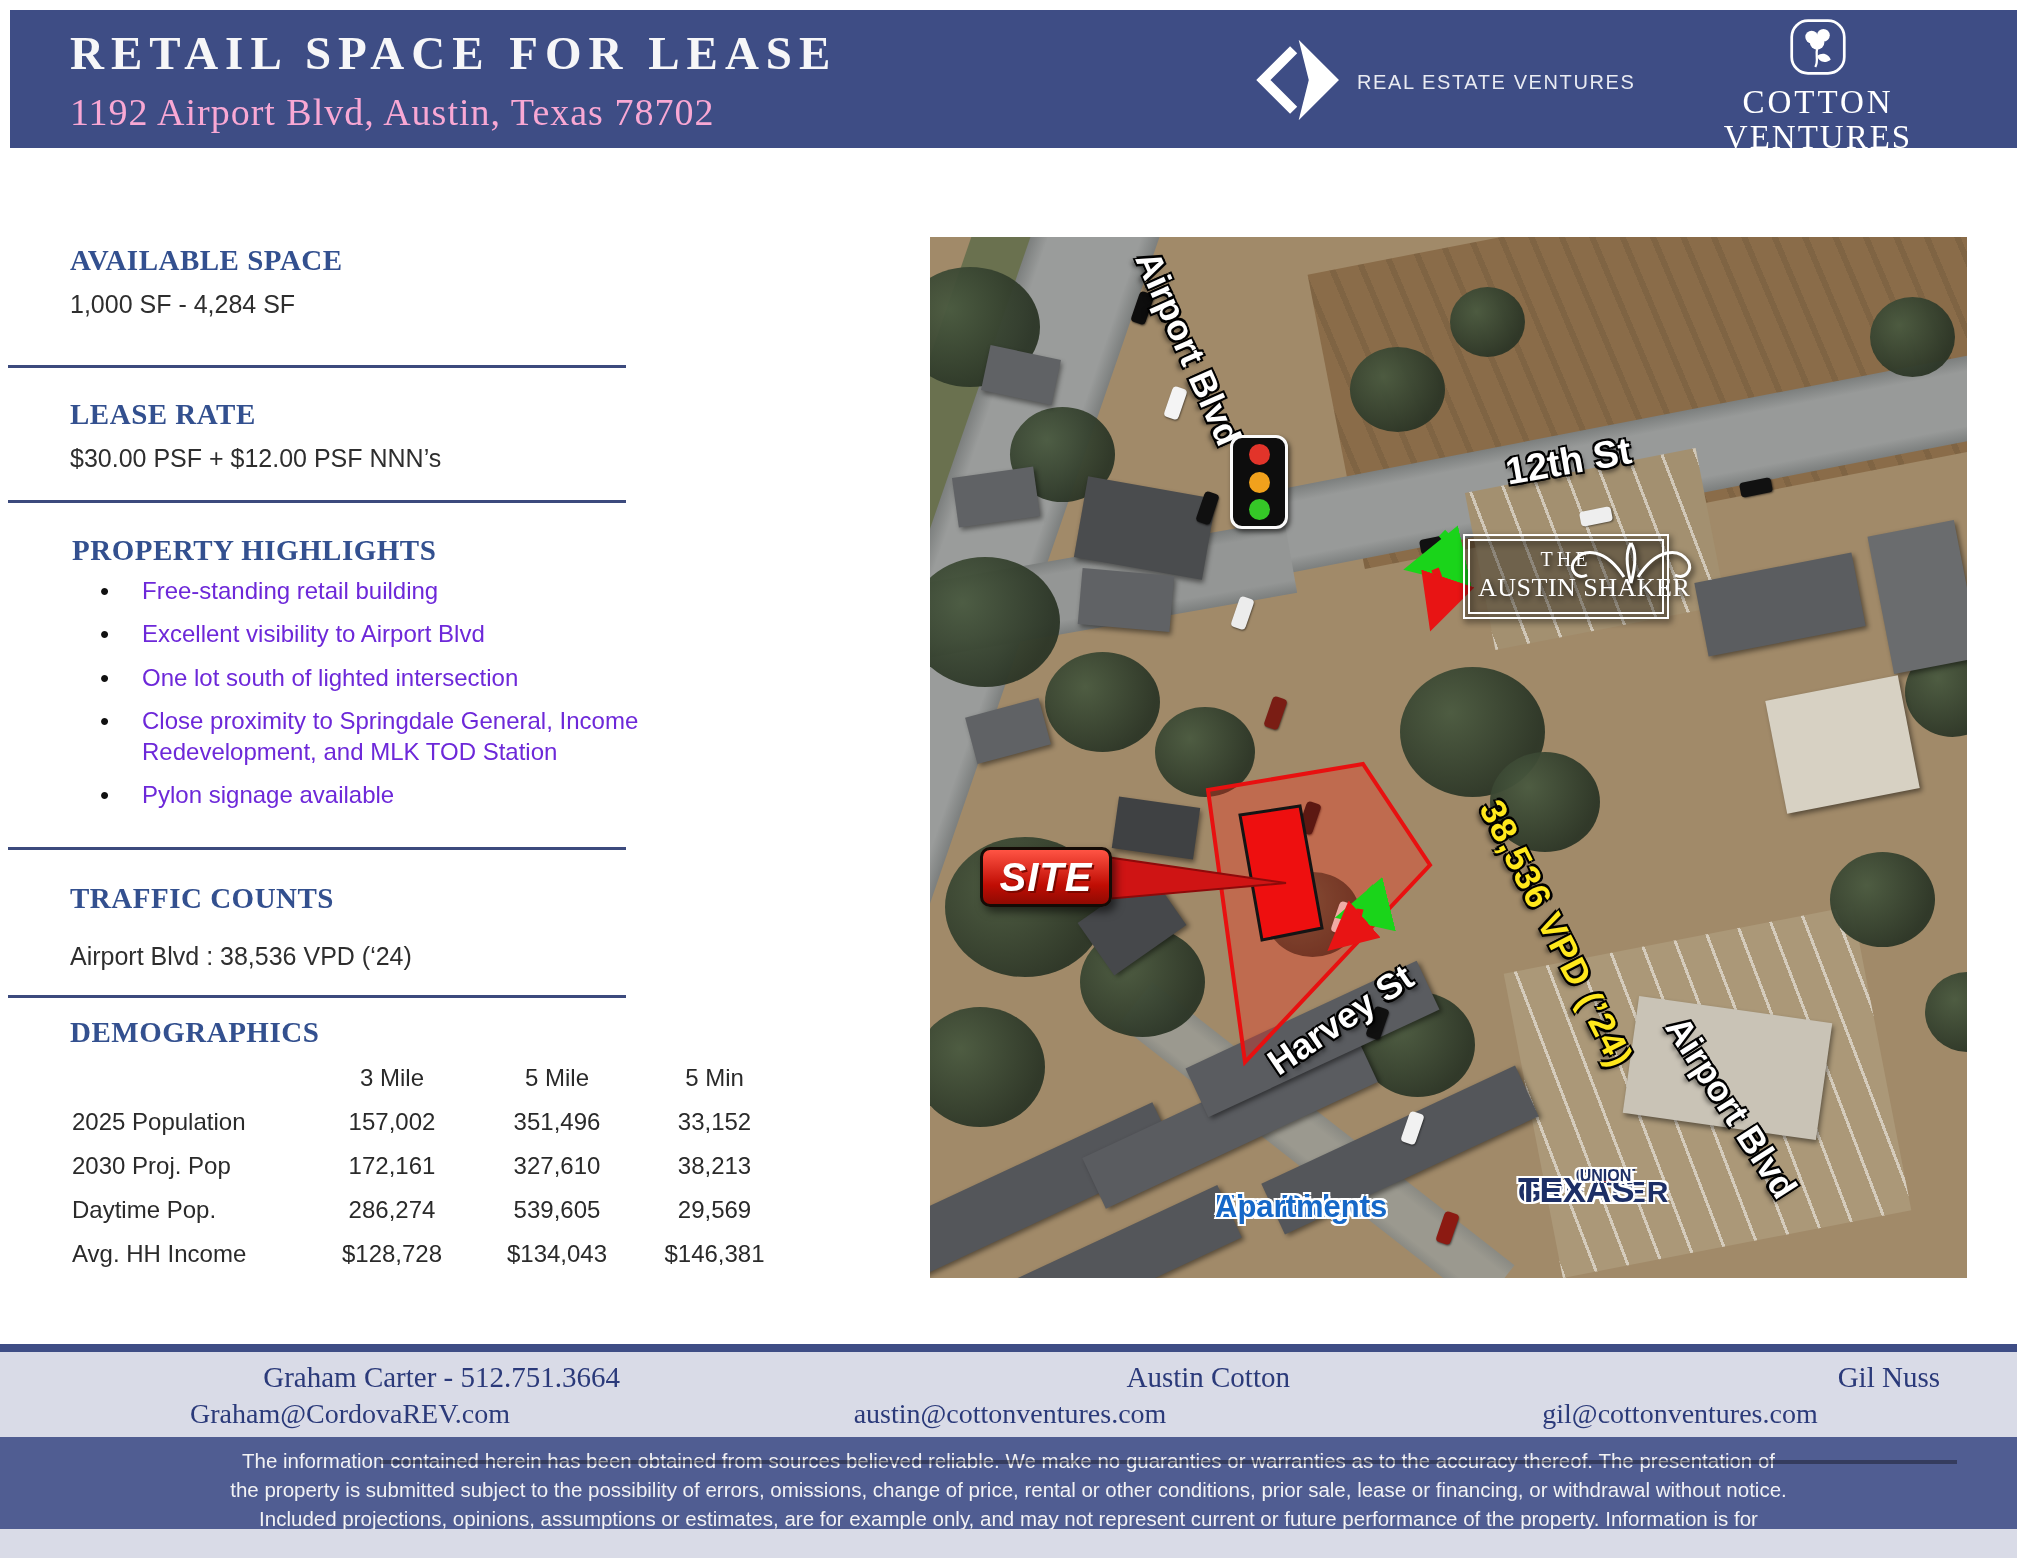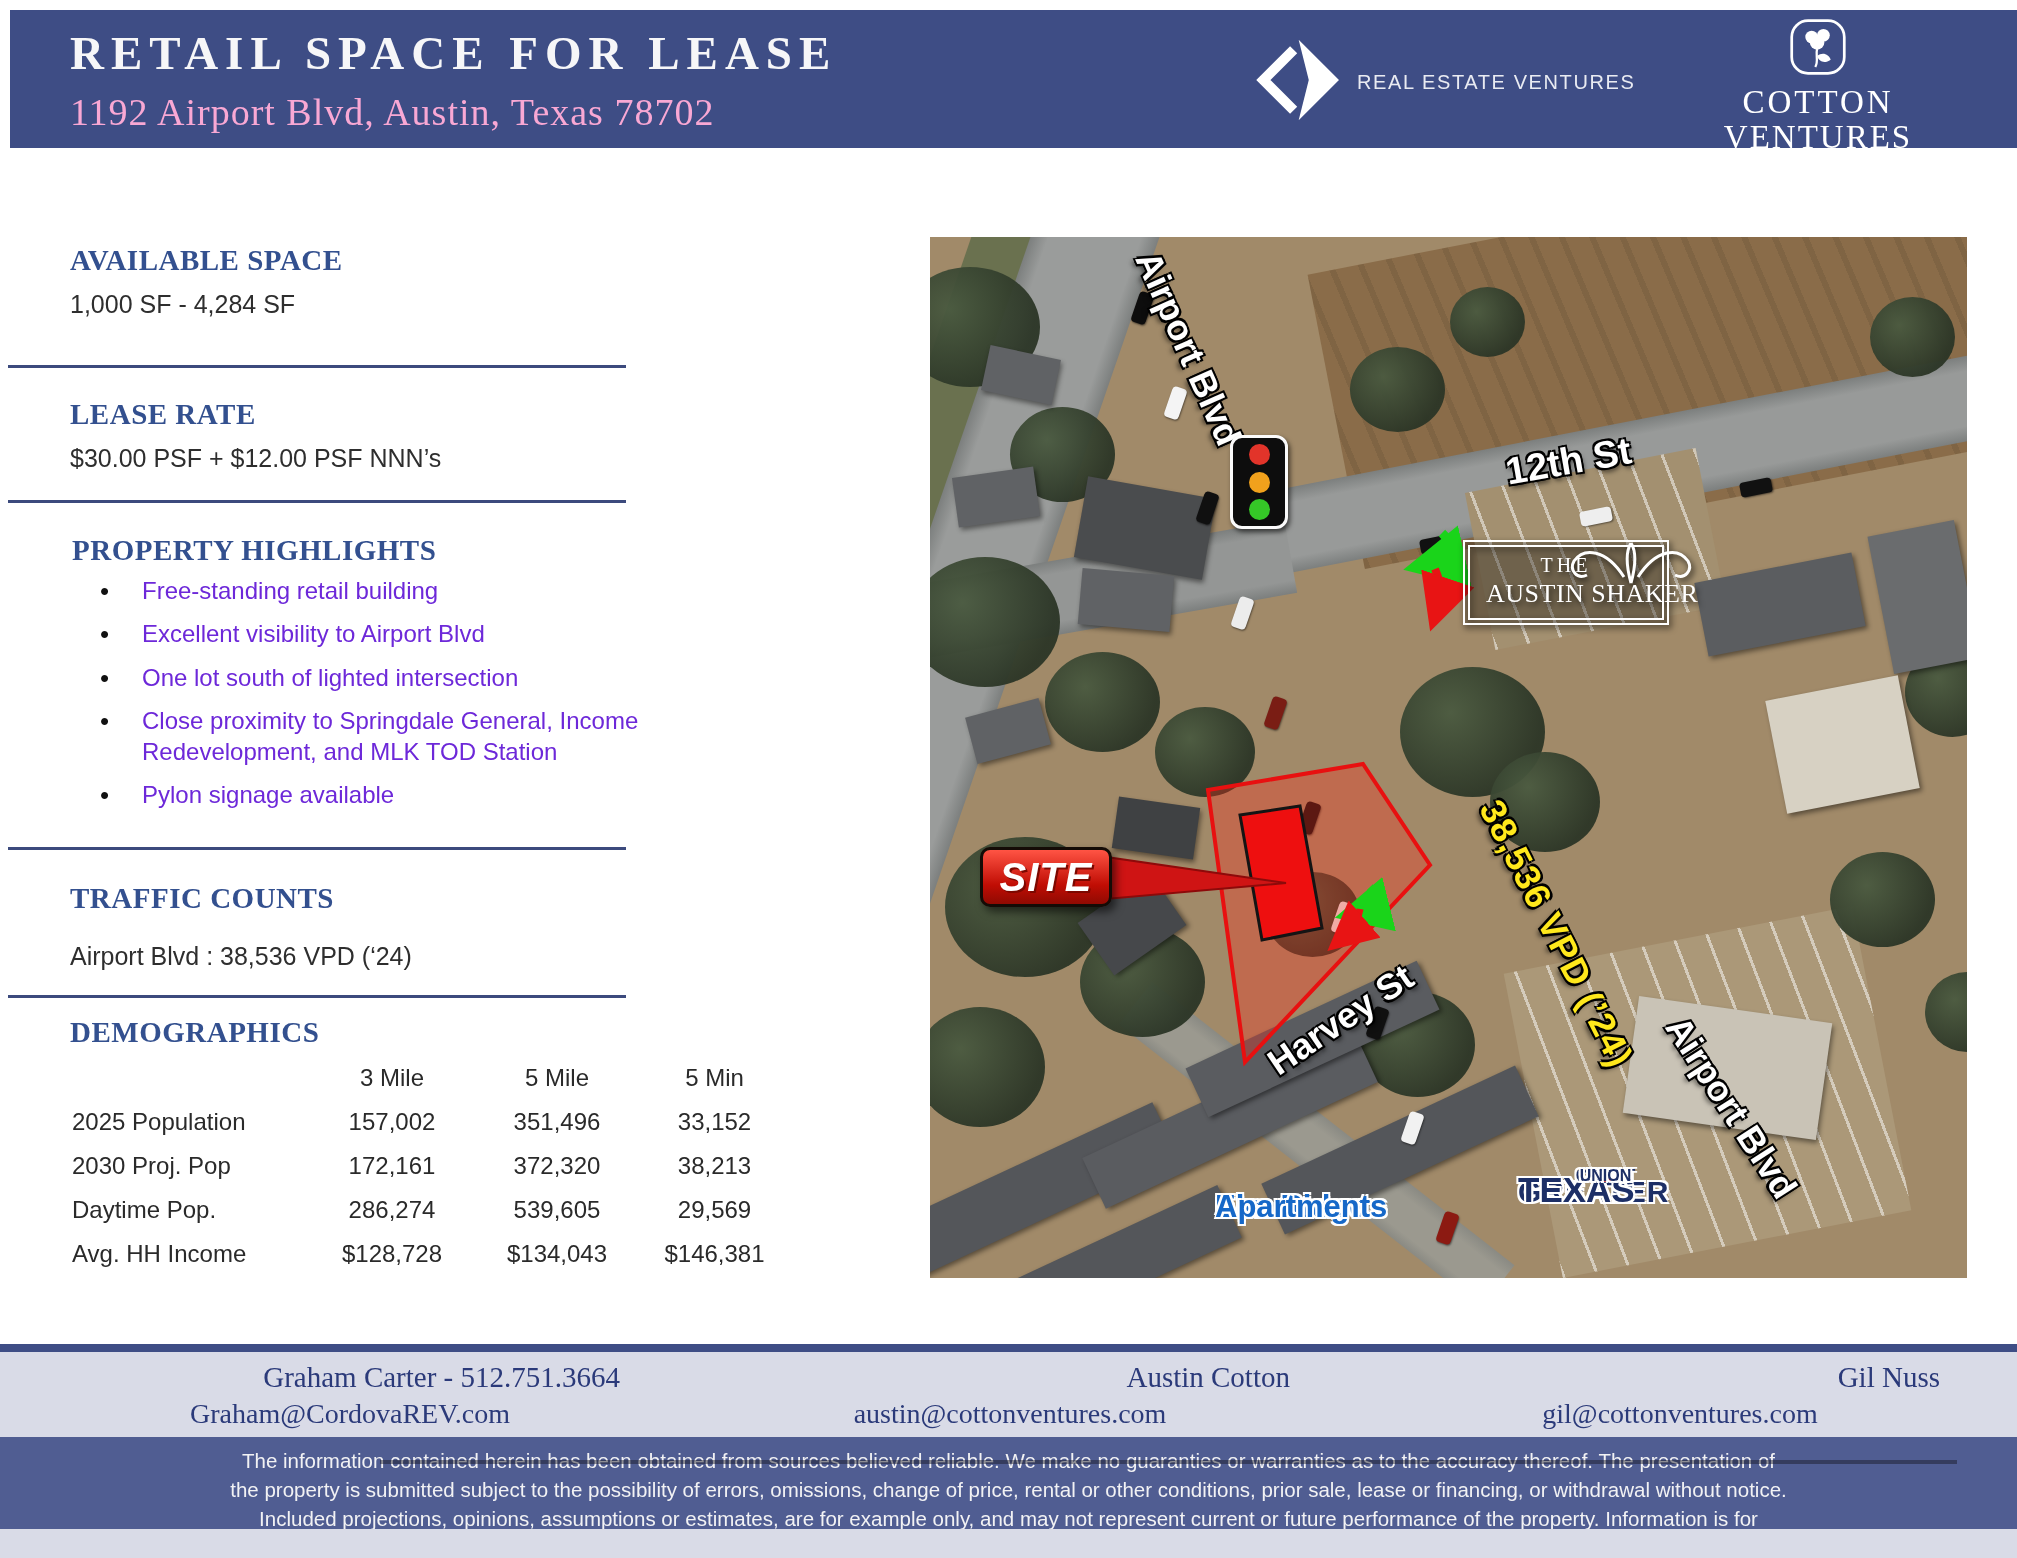--- a/index.html
+++ b/index.html
@@ -87,21 +87,21 @@
           background:linear-gradient(180deg,#ff5444,#c00d04 65%,#8f0a02); border:3px solid #140b06; border-radius:10px;
           box-shadow:4px 5px 8px rgba(0,0,0,.55); z-index:9; color:#fff; font-weight:bold; font-style:italic;
           font-size:40px; letter-spacing:1px; text-shadow:2px 2px 0 #7c0800; }
   .tlight { left:300px; top:198px; width:58px; height:94px; background:#0d0d0d; border:3px solid #fbfbfb;
             border-radius:12px; z-index:8; display:flex; flex-direction:column; align-items:center;
             justify-content:space-evenly; box-shadow:2px 3px 5px rgba(0,0,0,.6); }
   .tlight i { position:static; width:21px; height:21px; border-radius:50%; display:block; }
   .shaker { left:538px; top:302px; width:196px; text-align:center; z-index:8; color:#fff;
             filter:drop-shadow(2px 3px 3px rgba(0,0,0,.85)); }
   .shaker-box { position:static; border:2px solid #fff; outline:2px solid #fff; outline-offset:3px;
-                padding:7px 16px 9px; background:rgba(35,30,25,.22); margin-top:6px; }
+                padding:7px 8px 9px; background:rgba(35,30,25,.22); }
   .shaker-the { position:static; font-family:"Liberation Serif",serif; font-size:20px; letter-spacing:4px; }
   .shaker-name { position:static; font-family:"Liberation Serif",serif; font-size:26px; letter-spacing:.5px;
                  margin-top:2px; white-space:nowrap; }
 
   
   .f-line { position:absolute; left:0; right:0; top:1344px; height:8px; background:#3e4d85; }
   .f-band { position:absolute; left:0; right:0; top:1352px; height:85px; background:#d9dbe7; }
   .contact { position:absolute; top:1361px; text-align:center; font-family:"Liberation Serif",serif;
              color:#2b3a7a; }
   .contact .c-name { font-size:29px;text-align:right; }
@@ -176,21 +176,21 @@
     <div class="dt-h">5 Mile</div>
     <div class="dt-h">5 Min</div>
 
     <div class="dt-l">2025 Population</div>
     <div class="dt-v">157,002</div>
     <div class="dt-v">351,496</div>
     <div class="dt-v">33,152</div>
 
     <div class="dt-l">2030 Proj. Pop</div>
     <div class="dt-v">172,161</div>
-    <div class="dt-v">372,320</div>
+    <div class="dt-v">327,610</div>
     <div class="dt-v">38,213</div>
 
     <div class="dt-l">Daytime Pop.</div>
     <div class="dt-v">286,274</div>
     <div class="dt-v">539,605</div>
     <div class="dt-v">29,569</div>
 
     <div class="dt-l">Avg. HH Income</div>
     <div class="dt-v">$128,728</div>
     <div class="dt-v">$134,043</div>

